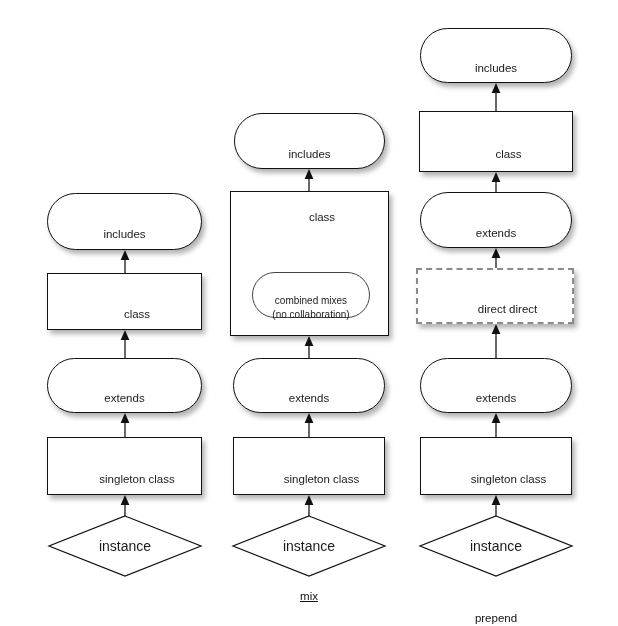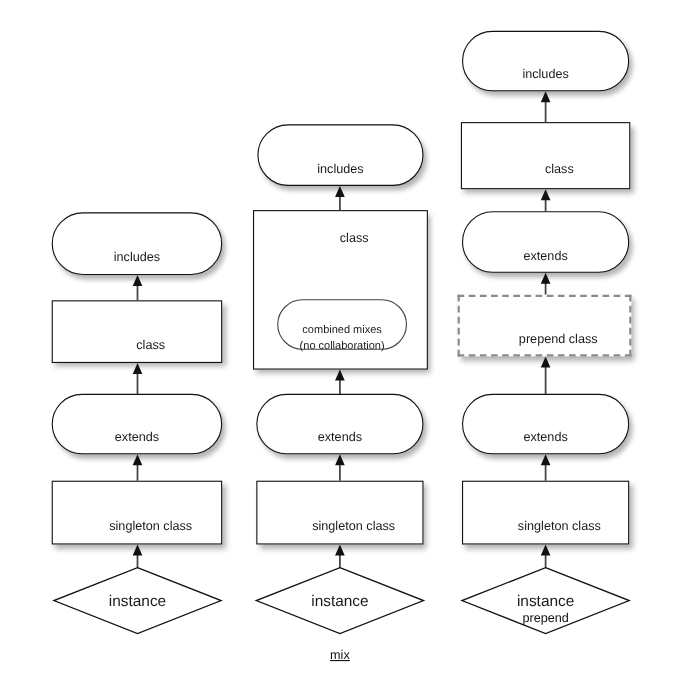--- a/index.html
+++ b/index.html
@@ -230,21 +230,21 @@
   </div>
 
   <div class="arrow" style="left:489px; top:248px;">
     <svg width="14" height="20" viewBox="0 0 14 20">
       <line x1="7" y1="20" x2="7" y2="8" stroke="#444444" stroke-width="1.6"></line>
       <polygon points="7,0 2.6,10 11.4,10" fill="#111111"></polygon>
     </svg>
   </div>
 
   <div class="node rect dashed" style="left:416px; top:268px; width:158px; height:56px;">
-    <span class="label">prepend class</span>
+    <span class="label">direct direct</span>
   </div>
 
   <div class="arrow" style="left:489px; top:324px;">
     <svg width="14" height="35" viewBox="0 0 14 35">
       <line x1="7" y1="35" x2="7" y2="8" stroke="#444444" stroke-width="1.6"></line>
       <polygon points="7,0 2.6,10 11.4,10" fill="#111111"></polygon>
     </svg>
   </div>
 
   <div class="node rounded" style="left:420px; top:358px; width:152px; height:55px;">
@@ -269,15 +269,15 @@
     </svg>
   </div>
 
   <div class="diamond" style="left:419px; top:515px; width:154px; height:62px;">
     <svg width="154" height="62" viewBox="0 0 154 62">
       <polygon points="77,1 153,31 77,61 1,31" fill="#ffffff" stroke="#111111" stroke-width="1.2"></polygon>
     </svg>
     <span class="dlabel">instance</span>
   </div>
 
-  <div class="caption" style="left:416px; top:556px; width:160px;">prepend</div>
+  <div class="caption" style="left:416px; top:612px; width:160px;">prepend</div>
 
 </div>
 
 </body></html>

